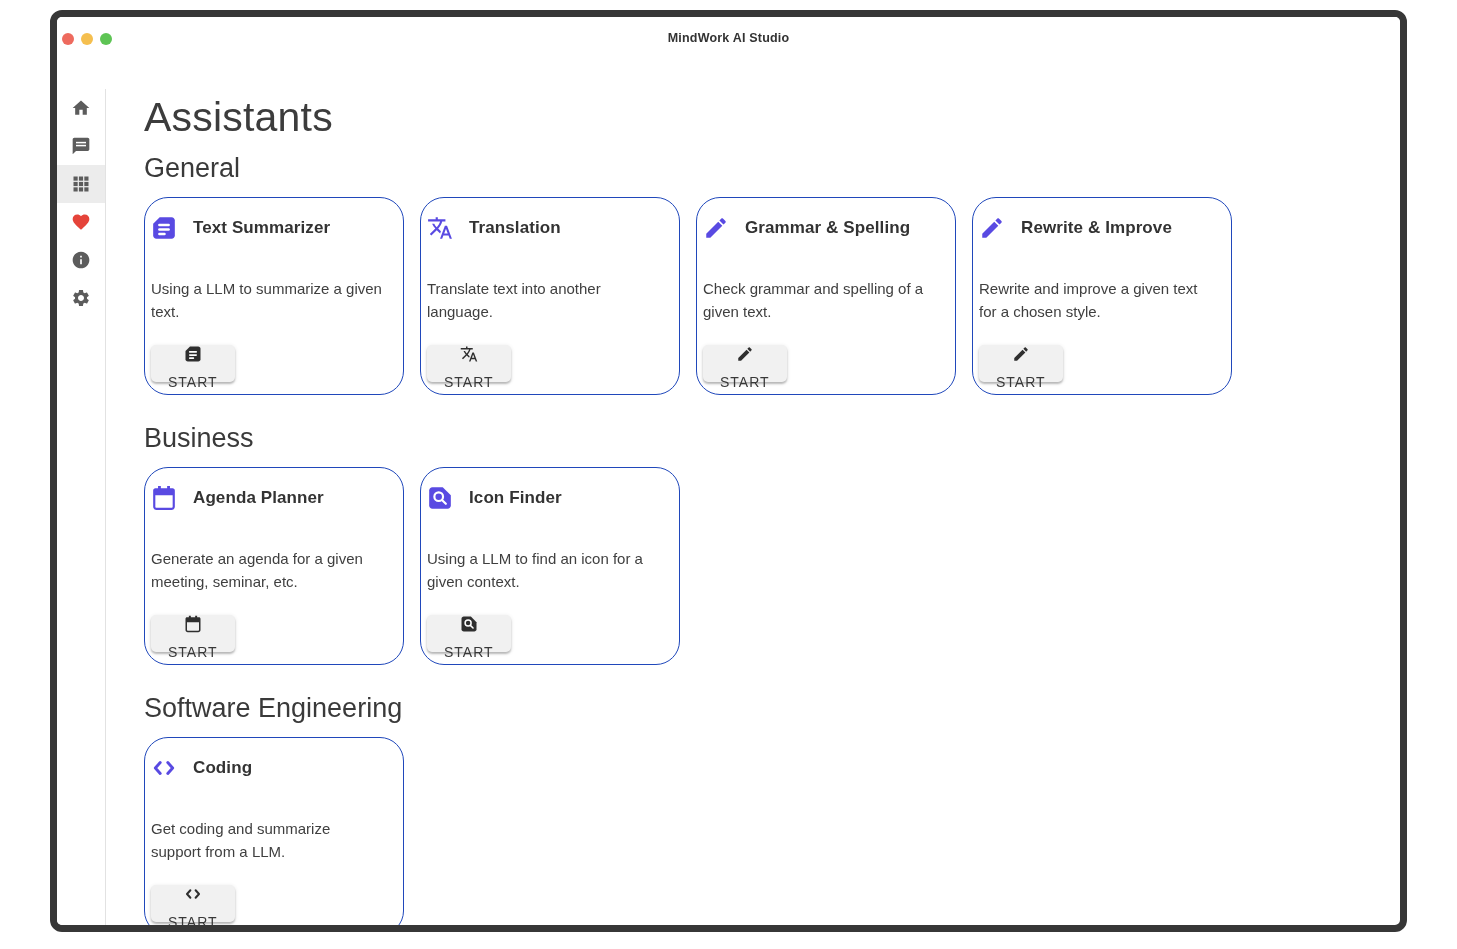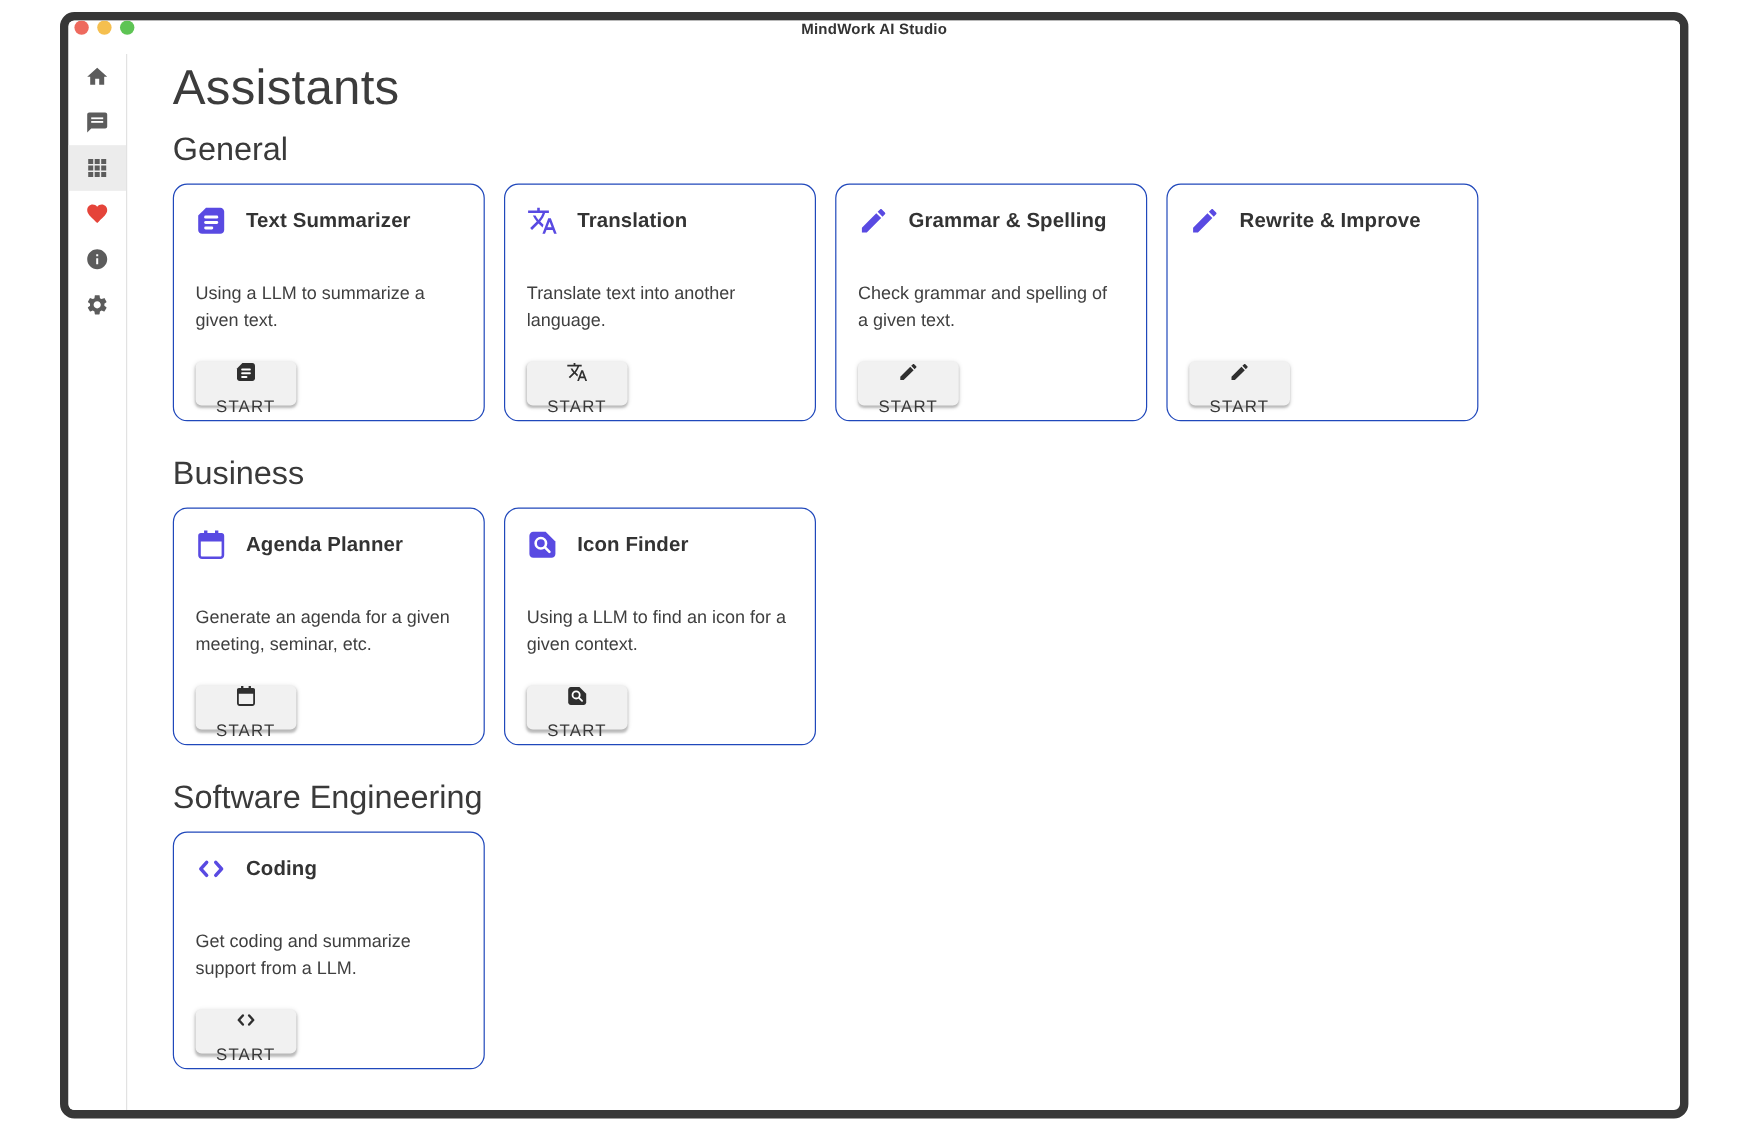--- a/index.html
+++ b/index.html
@@ -7,30 +7,30 @@
     width:1457px;height:949px;background:#ffffff;position:relative;
     font-family:"Liberation Sans", sans-serif;color:#3a3a3a;
     -webkit-font-smoothing:antialiased;
   }
   .window{
     position:absolute;left:50px;top:10px;width:1357px;height:922px;
     box-sizing:border-box;border:7px solid #373737;border-radius:12px;
     background:#ffffff;overflow:hidden;display:flex;flex-direction:column;
   }
   .titlebar{
-    height:28px;flex:0 0 28px;display:flex;align-items:flex-start;position:relative;
+    height:28px;flex:0 0 28px;display:flex;align-items:flex-end;position:relative;
     background:#ffffff;
   }
   .traffic{display:flex;gap:7px;padding-left:5px;}
   .traffic span{width:12px;height:12px;border-radius:50%;display:block;cursor:default;}
   .window-title{
     position:absolute;left:0;right:0;text-align:center;
     font-size:12.5px;font-weight:700;color:#333;letter-spacing:.2px;
   }
-  .app-body{flex:1;display:flex;min-height:0;}
+  .app-body{flex:1;display:flex;min-height:0;margin-top:44px;}
   .sidebar{
     width:48px;flex:0 0 48px;border-right:1px solid #e2e2e2;
     display:flex;flex-direction:column;background:#fff;
   }
   .side-item{
     height:38px;display:flex;align-items:center;justify-content:center;
     color:#5c5c5c;cursor:pointer;
   }
   .side-item.active{background:#ececec;}
   .side-item .icon{width:20px;height:20px;display:block;}
@@ -41,22 +41,22 @@
   h1.page-title{
     margin:0;font-size:41px;line-height:48px;font-weight:400;color:#3c3c3c;letter-spacing:.2px;
   }
   .section h2{
     margin:26px 0 12px;font-size:27px;line-height:34px;font-weight:400;color:#3a3a3a;
   }
   .section:first-child h2{margin-top:10px;}
   .cards{display:flex;gap:16px;}
   .card{
     width:260px;height:198px;box-sizing:border-box;background:#fff;
-    border:1.5px solid #2048bb;border-radius:12px;
-    padding:14px 16px 12px 18px;display:flex;flex-direction:column;
+    border:1.5px solid #2048bb;border-radius:24px;
+    padding:14px 16px 12px 6px;display:flex;flex-direction:column;
   }
   .card-header{display:flex;align-items:center;gap:16px;min-height:32px;}
   .card-icon{width:26px;height:26px;color:#594ae2;flex:0 0 26px;}
   .card-title{font-size:17px;font-weight:700;color:#333;letter-spacing:.1px;}
   .card-desc{
     margin-top:34px;font-size:15px;line-height:22.5px;color:#3f3f3f;
     padding-right:4px;
   }
   .card-actions{margin-top:auto;}
   .start-btn{
@@ -219,20 +219,21 @@
 
   <div class="card">
     <div class="card-header">
       <span class="icon card-icon">
                     <svg viewBox="0 0 24 24">
                       <path fill="currentColor" d="M3 17.25V21h3.75L17.81 9.94l-3.75-3.75L3 17.25zM20.71 7.04c.39-.39.39-1.02 0-1.41l-2.34-2.34c-.39-.39-1.02-.39-1.41 0l-1.83 1.83 3.75 3.75 1.83-1.83z"></path>
                     </svg>
                   </span>
       <span class="card-title">Rewrite &amp; Improve</span>
     </div>
+    <div class="card-desc">Rewrite and improve a given text for a chosen style.</div>
     <div class="card-actions">
       <button class="start-btn">
         <span class="icon btn-icon">
                       <svg viewBox="0 0 24 24">
                         <path fill="currentColor" d="M3 17.25V21h3.75L17.81 9.94l-3.75-3.75L3 17.25zM20.71 7.04c.39-.39.39-1.02 0-1.41l-2.34-2.34c-.39-.39-1.02-.39-1.41 0l-1.83 1.83 3.75 3.75 1.83-1.83z"></path>
                       </svg>
                     </span>
         <span class="btn-label">START</span>
       </button>
     </div>

